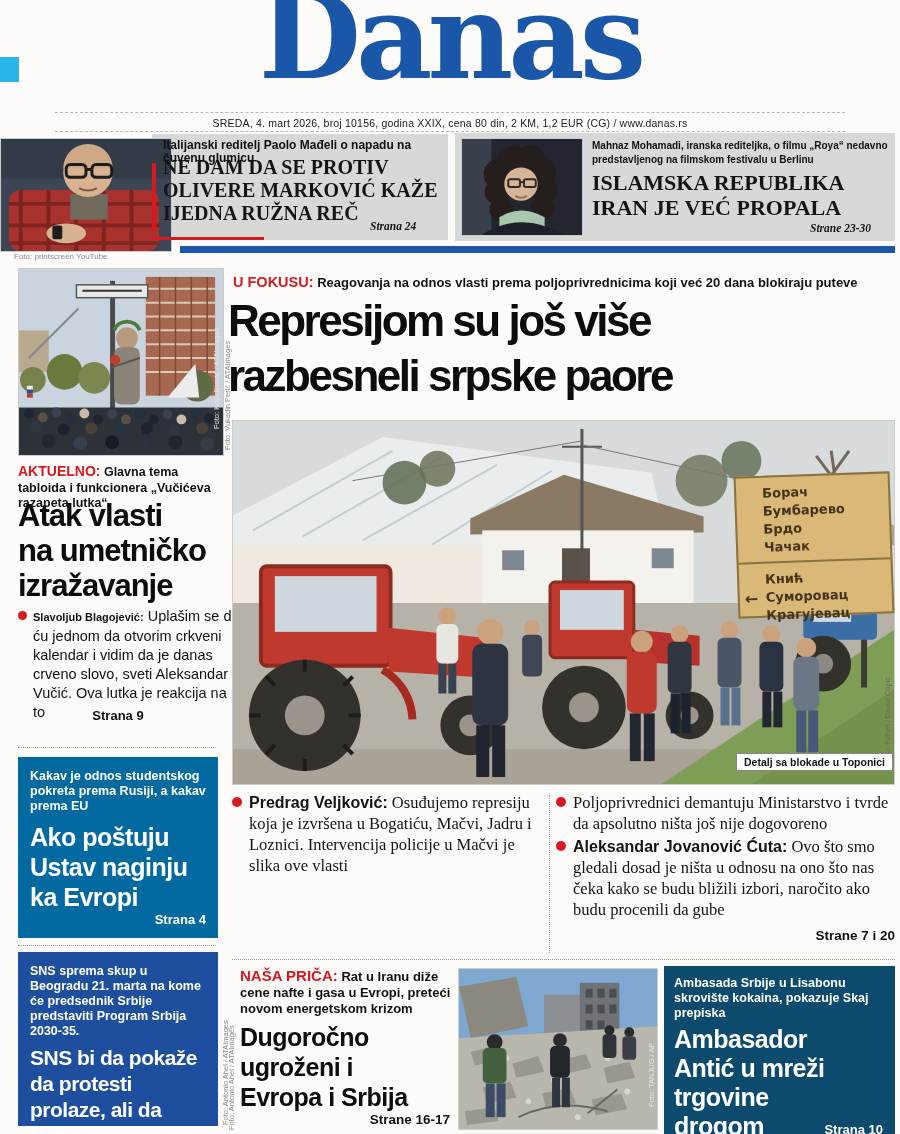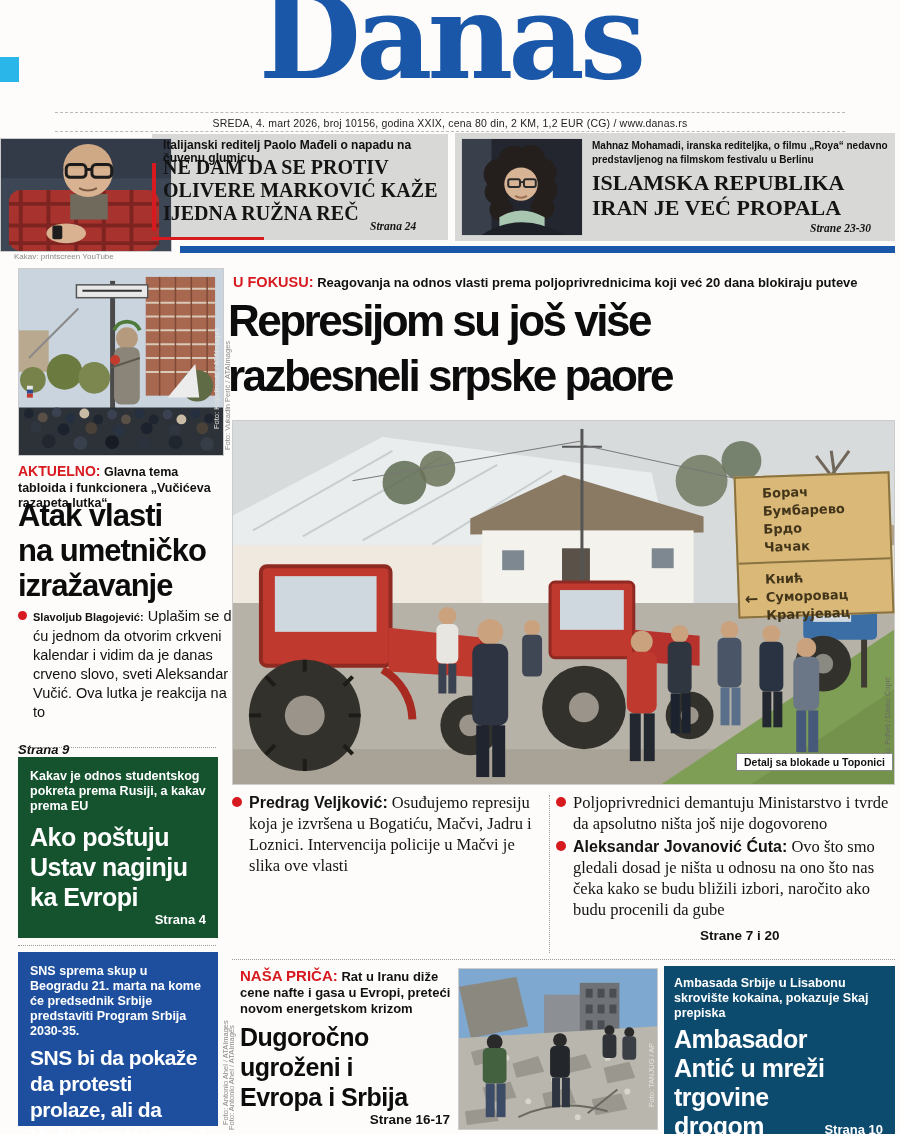--- a/index.html
+++ b/index.html
@@ -33,27 +33,27 @@
   
   .colhead{font-weight:bold;color:#0c0c0c;}
   #aktuelno-kicker{left:18px;top:464px;width:206px;font-size:12.5px;line-height:15.5px;font-weight:bold;}
   #aktuelno-kicker .redlabel{font-size:14px;}
   #aktuelno-headline{left:18px;top:498px;width:210px;font-size:31px;line-height:35px;letter-spacing:-1px;}
   .bullet{position:relative;padding-left:15px;}
   .dot{position:absolute;left:0;top:4px;width:9px;height:9px;border-radius:50%;background:#d71920;}
   .qname{font-weight:bold;font-family:"Liberation Sans",sans-serif;}
   #aktuelno-bullet{left:18px;top:607px;width:208px;font-size:14.5px;line-height:19px;}
   #aktuelno-bullet .qname{font-size:11px;}
-  #aktuelno-page{left:18px;top:742px;width:200px;text-align:left;font-weight:bold;font-size:13px;font-style:italic;}
+  #aktuelno-page{left:18px;top:708px;width:200px;text-align:center;font-weight:bold;font-size:13px;}
   .dotrule{border-top:1.5px dotted #9a9a9a;height:0;}
   .panel{color:#fff;padding:12px 12px 10px 12px;box-sizing:border-box;}
   .panel .kicker{color:#fff;font-weight:bold;}
   .panel .phead{font-weight:bold;letter-spacing:-0.5px;}
   .panel .pageref2{text-align:right;font-weight:bold;font-size:13px;font-style:normal;}
-  #purple-box{left:18px;top:757px;width:200px;height:181px;background:#14532d;}
+  #purple-box{left:18px;top:757px;width:200px;height:181px;background:#0369a1;}
   #purple-box .kicker{font-size:12.5px;line-height:15px;}
   #purple-box .phead{font-size:25px;line-height:30px;margin-top:8px;}
   #blue-box{left:18px;top:952px;width:200px;height:174px;background:#1d4f9e;}
   #blue-box .kicker{font-size:12.5px;line-height:15px;}
   #blue-box .phead{font-size:21px;line-height:26px;margin-top:6px;}
   
   .photo{border:1px solid #ccc;box-sizing:border-box;}
   .photo svg{display:block;width:100%;height:100%;}
   
   #roadsign{left:736px;top:474px;width:156px;height:142px;background:#d9b878;border:2px solid #8a7340;
@@ -65,21 +65,21 @@
   #photo-caption{left:736px;top:753px;background:#fff;border:1px solid #888;padding:2px 7px;
                  font-weight:bold;font-size:10.5px;color:#111;}
   
   .qcol{font-family:"Liberation Serif",serif;font-size:16.5px;line-height:21px;color:#141414;}
   .qcol .bullet{margin-bottom:2px;padding-left:17px;}
   .qcol .dot{top:5px;width:10px;height:10px;}
   .qcol .qname{font-size:16px;}
   #quotes-left{left:232px;top:792px;width:312px;}
   #quotes-right{left:556px;top:792px;width:340px;}
   #vdot{left:549px;top:795px;height:158px;border-left:1.5px dotted #9a9a9a;width:0;}
-  #quotes-page{left:700px;top:928px;width:195px;text-align:left;font-weight:bold;font-size:13.5px;}
+  #quotes-page{left:700px;top:928px;width:195px;text-align:right;font-weight:bold;font-size:13.5px;}
   
   #nasa-kicker{left:240px;top:968px;width:214px;font-size:13px;line-height:16px;font-weight:bold;}
   #nasa-kicker .redlabel{font-size:15px;}
   #nasa-headline{left:240px;top:1022px;width:214px;font-size:25px;line-height:30px;letter-spacing:-0.5px;}
   #nasa-page{left:240px;top:1112px;width:210px;text-align:right;font-weight:bold;font-size:13.5px;}
   #black-box{left:664px;top:966px;width:231px;height:183px;background:#0c4a6e;padding:10px 10px;}
   #black-box .kicker{font-size:12.5px;line-height:15px;}
   #black-box .phead{font-size:25px;line-height:29px;margin-top:4px;}
   #black-box .pageref2{position:absolute;right:12px;bottom:12px;}
 </style>
@@ -123,21 +123,21 @@
   </div>
   <div class="abs kicker" style="left:163px;top:139px;width:282px;">Italijanski reditelj Paolo Mađeli o napadu na čuvenu glumicu</div>
   <div class="abs tophead" style="left:163px;top:156px;width:282px;">
     <span class="ln">NE DAM DA SE PROTIV</span>
     <span class="ln">OLIVERE MARKOVIĆ KAŽE</span>
     <span class="ln">IJEDNA RUŽNA REČ</span>
   </div>
   <div class="abs pageref" style="left:370px;top:220px;">Strana 24</div>
   <div class="abs redmark" style="left:152px;top:163px;width:4px;height:68px;"></div>
   <div class="abs redmark" style="left:152px;top:237px;width:112px;height:3px;"></div>
-  <div class="abs tinycred" style="left:14px;top:252px;">Kakav: printscreen YouTube</div>
+  <div class="abs tinycred" style="left:14px;top:252px;">Foto: printscreen YouTube</div>
 
   <div class="greybox abs" style="left:455px;top:133px;width:440px;height:108px;"></div>
   <div class="abs photo" style="left:461px;top:138px;width:122px;height:98px;">
     <svg viewBox="0 0 122 98" preserveAspectRatio="none">
       <rect width="122" height="98" fill="#23262e"></rect>
       <rect x="0" y="0" width="30" height="98" fill="#3a3f4c"></rect>
       <g fill="#241f1d">
         <circle cx="38" cy="36" r="16"></circle>
           <circle cx="52" cy="22" r="15"></circle>
           <circle cx="70" cy="20" r="14"></circle>

